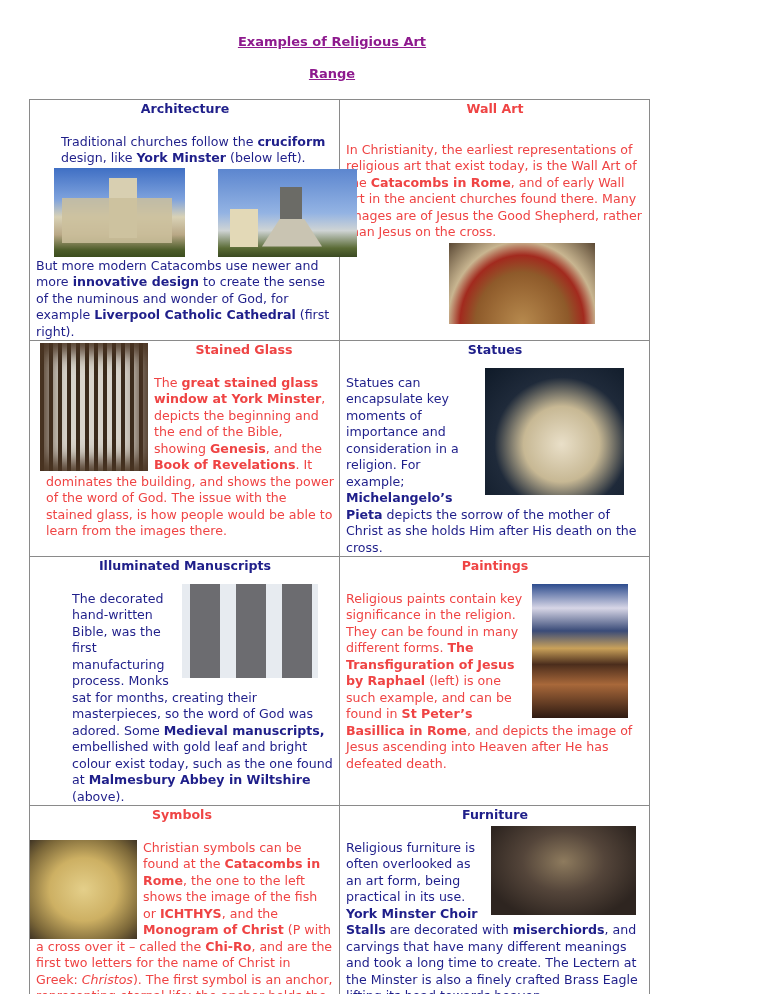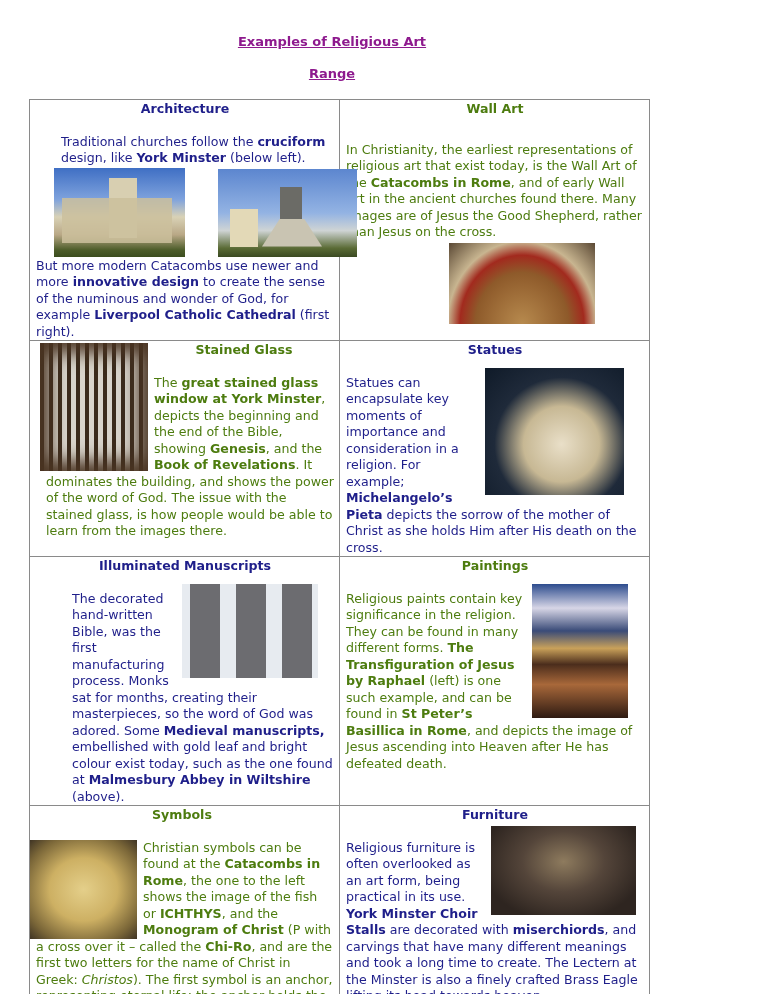--- a/index.html
+++ b/index.html
@@ -1,18 +1,18 @@
 <!DOCTYPE html>
 <html><head>
 <meta charset="utf-8">
 <style>
   html, body { margin:0; padding:0; background:#ffffff; }
   body { width:768px; height:994px; position:relative; overflow:hidden;
          font-family:"DejaVu Sans", sans-serif; font-size:12.6px; line-height:16.5px; }
-  .purple { color:#4d7c0f; }
+  .purple { color:#ef4444; }
   .blue { color:#1f1f8a; }
   .title { position:absolute; left:0; width:664px; text-align:center; font-weight:bold;
            text-decoration:underline; color:#8e1a8e; font-size:13px; }
   table.grid { position:absolute; left:29px; top:99px; width:621px; border-collapse:collapse; table-layout:fixed; }
   table.grid td { border:1.5px solid #8a8a8a; vertical-align:top; padding:0 5px 0 6px; }
   .h { text-align:center; font-weight:bold; margin-top:1px; }
   b { font-weight:bold; }
   p { margin:0; }
   .img { display:block; overflow:hidden; }
   .fl { float:left; margin-right:6px; }

